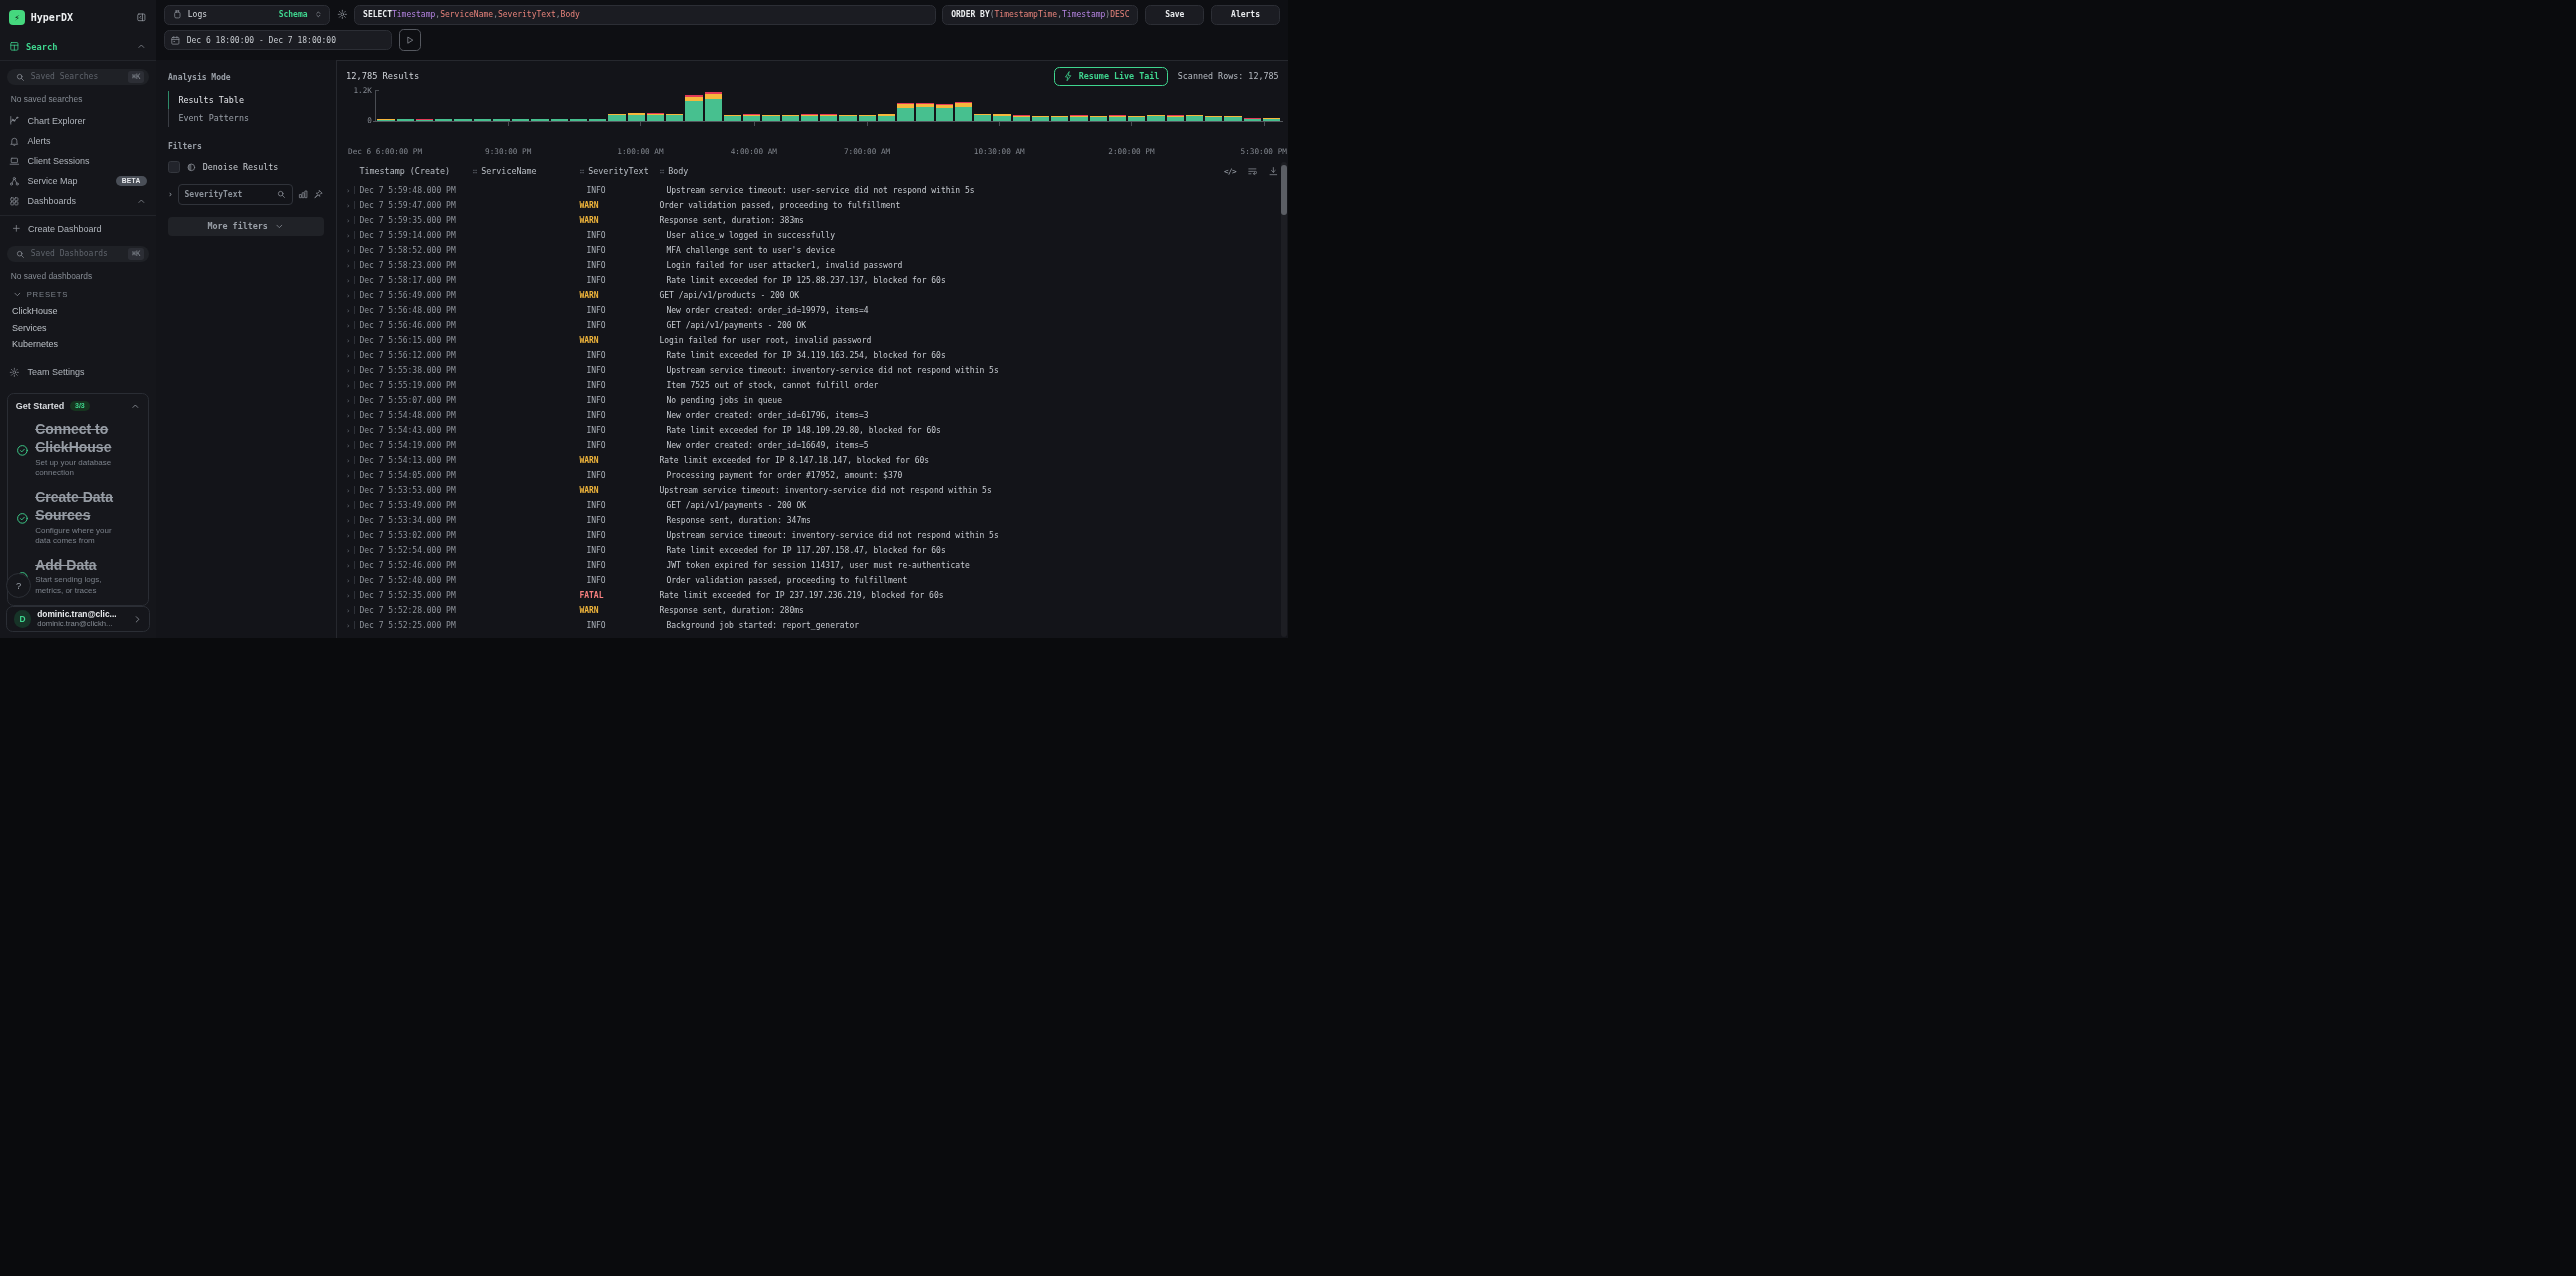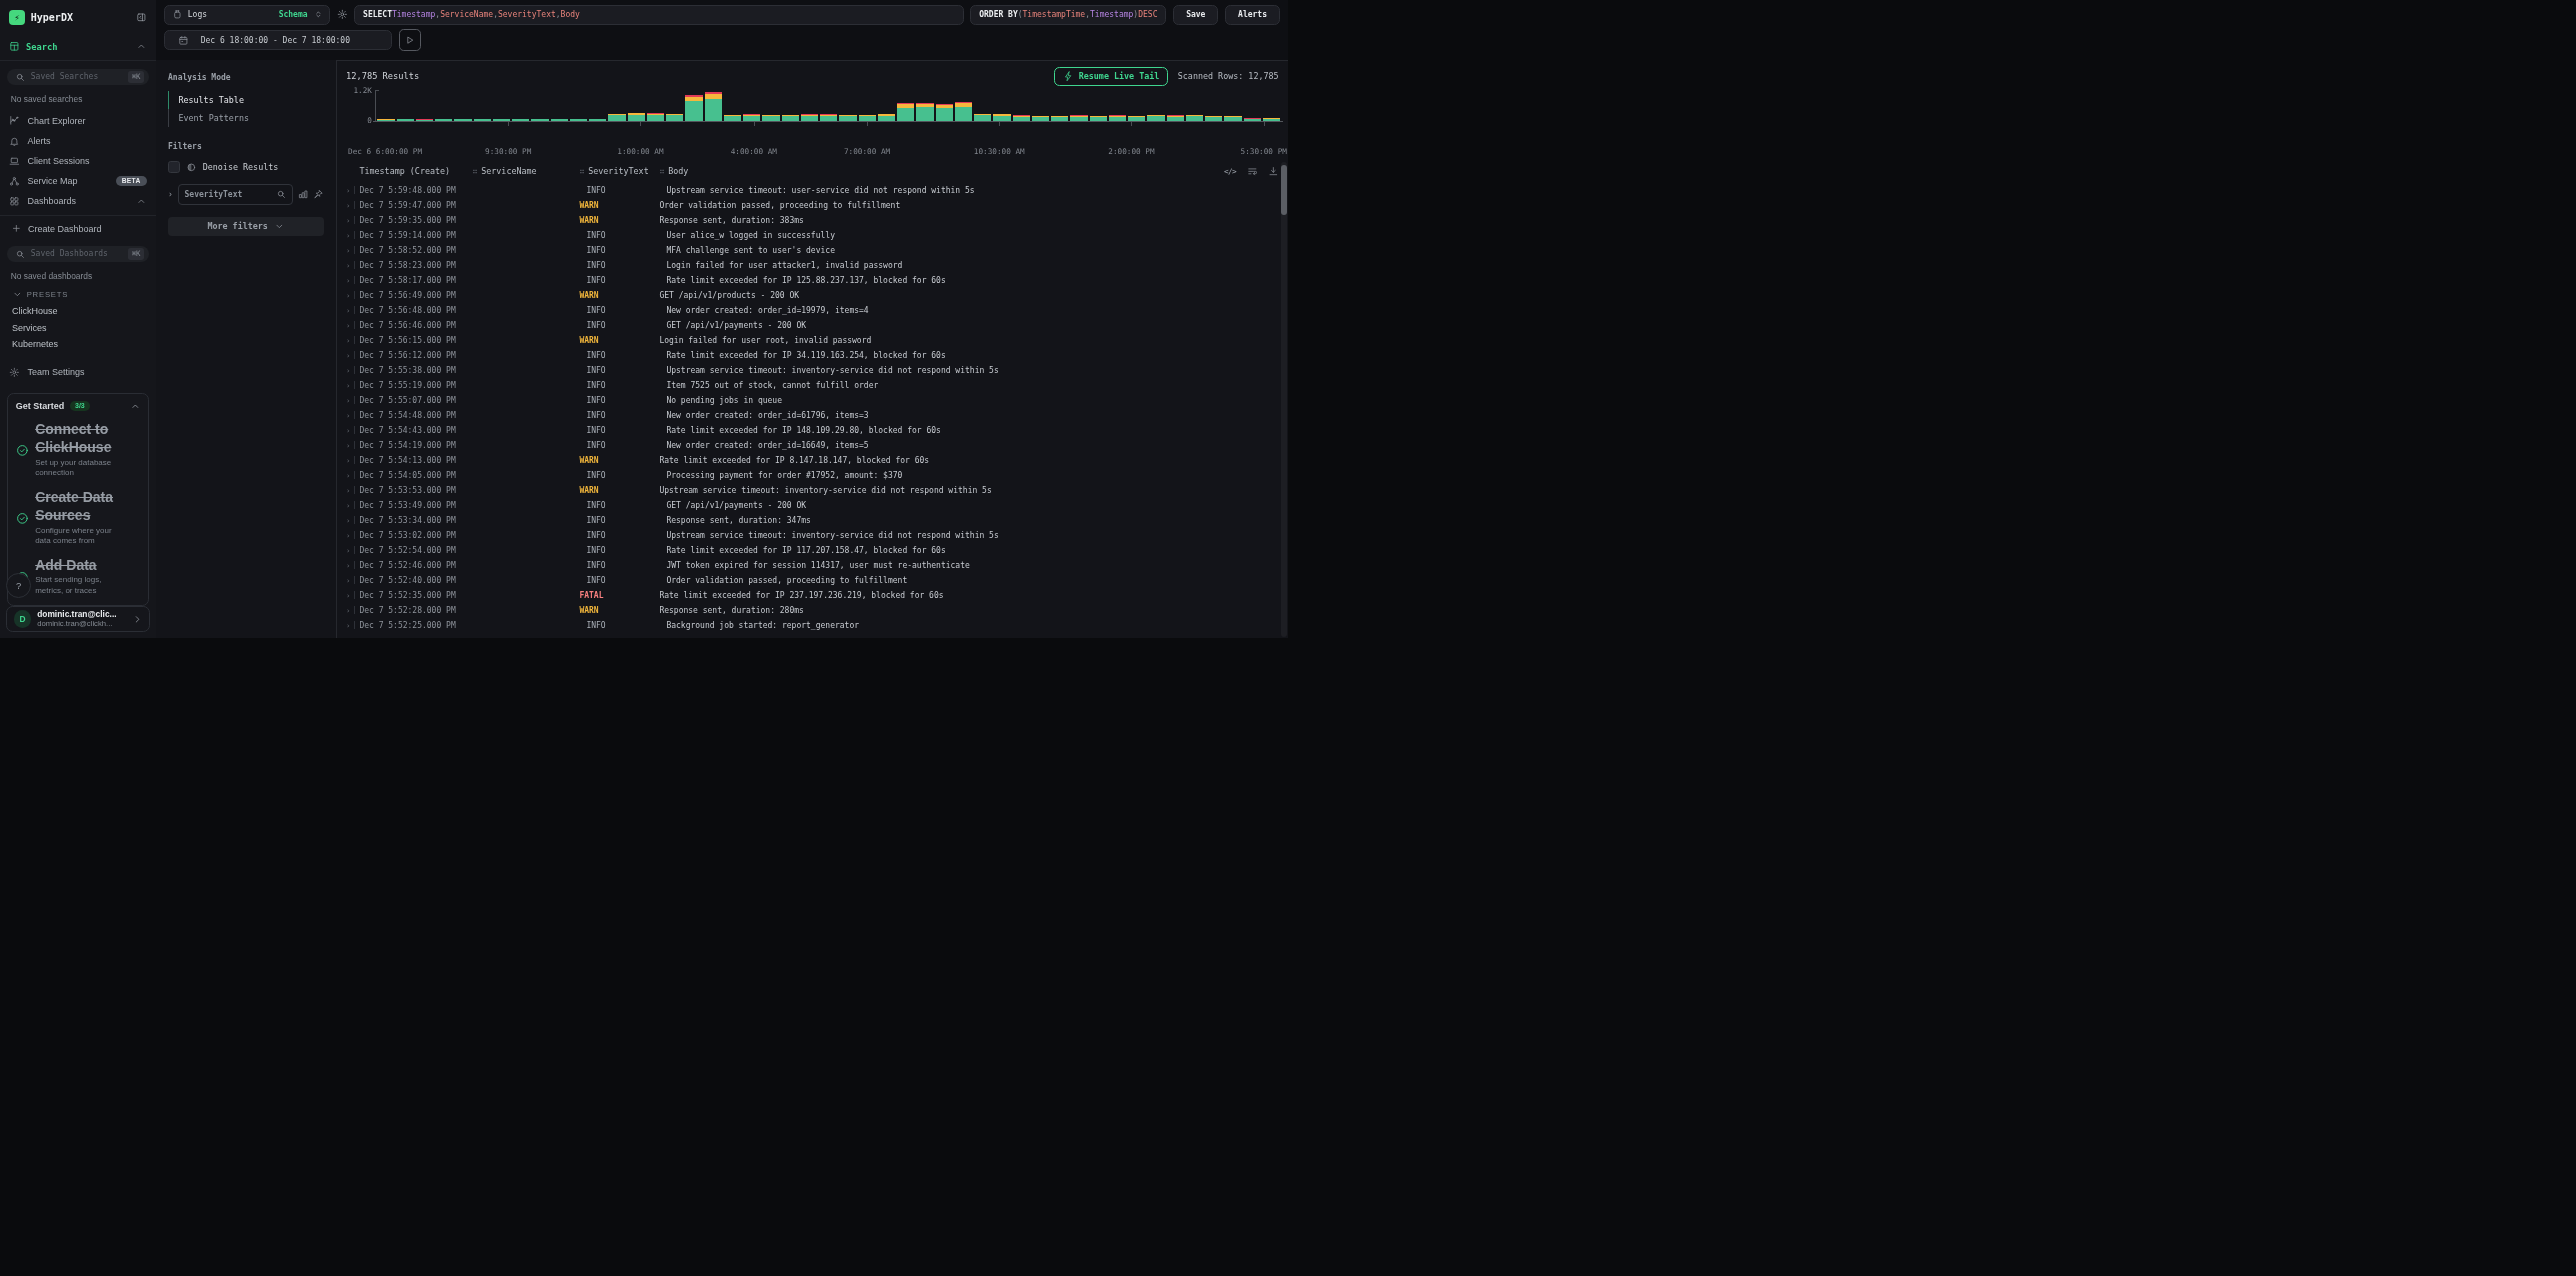--- a/index.html
+++ b/index.html
@@ -68,29 +68,29 @@
   .source-chip{width:166px;padding:0 5.4px 0 6.7px;gap:5.4px;cursor:pointer;}
   .source-label{color:#d5d8dc;}
   .schema-link{margin-left:auto;color:#3fd68f;font-weight:700;font-size:8px;cursor:pointer;}
   .gear-btn{color:#9aa0a8;cursor:pointer;}
   .sql-input{flex:1;padding:0 8px;cursor:text;}
   .order-chip{padding:0 8px;}
   .tk-kw{color:#eceef0;font-weight:700;}
   .tk-purple{color:#b584e2;}
   .tk-red{color:#e7837b;}
   .tk-gray{color:#8b9097;}
-  .btn{padding:0 12px;font-weight:700;color:#e9ebee;cursor:pointer;}
+  .btn{padding:0 19px;font-weight:700;color:#e9ebee;cursor:pointer;}
   .search-input{flex:1;background:#1b1c22;border-radius:5.4px;height:20px;display:flex;
                 align-items:center;padding:0 8px;gap:5.4px;cursor:text;}
   .search-ph{color:#5d626a;}
   .lang{margin-left:auto;display:flex;gap:4.7px;align-items:center;}
   .lang .sql{color:#9aa0a8;}
   .lang .bar{color:#4a4e55;}
   .lang .lucene{color:#3fd68f;font-weight:700;}
-  .date-chip{width:228px;gap:12px;padding:0 13px;color:#c8ccd1;cursor:pointer;}
+  .date-chip{width:228px;gap:6px;padding:0 5px;color:#c8ccd1;cursor:pointer;}
   .play-btn{width:20px;height:20px;border:0.7px solid #55585f;border-radius:4.7px;background:transparent;
             display:flex;align-items:center;justify-content:center;color:#dadce0;cursor:pointer;}
 
   
   .filters-col{position:absolute;left:156px;top:60px;bottom:0;width:181px;box-sizing:border-box;
                background:#131419;border-right:0.7px solid #26282e;padding:13.4px 12px 0 12px;}
   .panel-label{color:#9aa0a8;font-weight:700;font-size:8px;}
   .modes{margin-top:8.7px;display:flex;flex-direction:column;}
   .mode{padding:4px 0 4px 9.4px;border-left:1.3px solid #3a3d44;color:#9aa0a8;font-size:8.4px;cursor:pointer;}
   .mode.active{border-left-color:#2e8b6a;color:#e4e6ea;}

